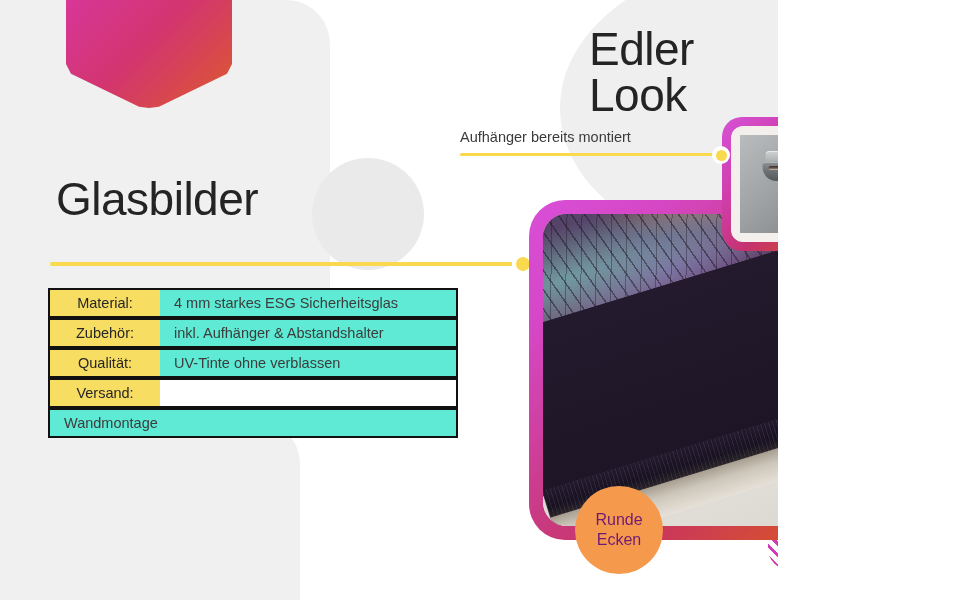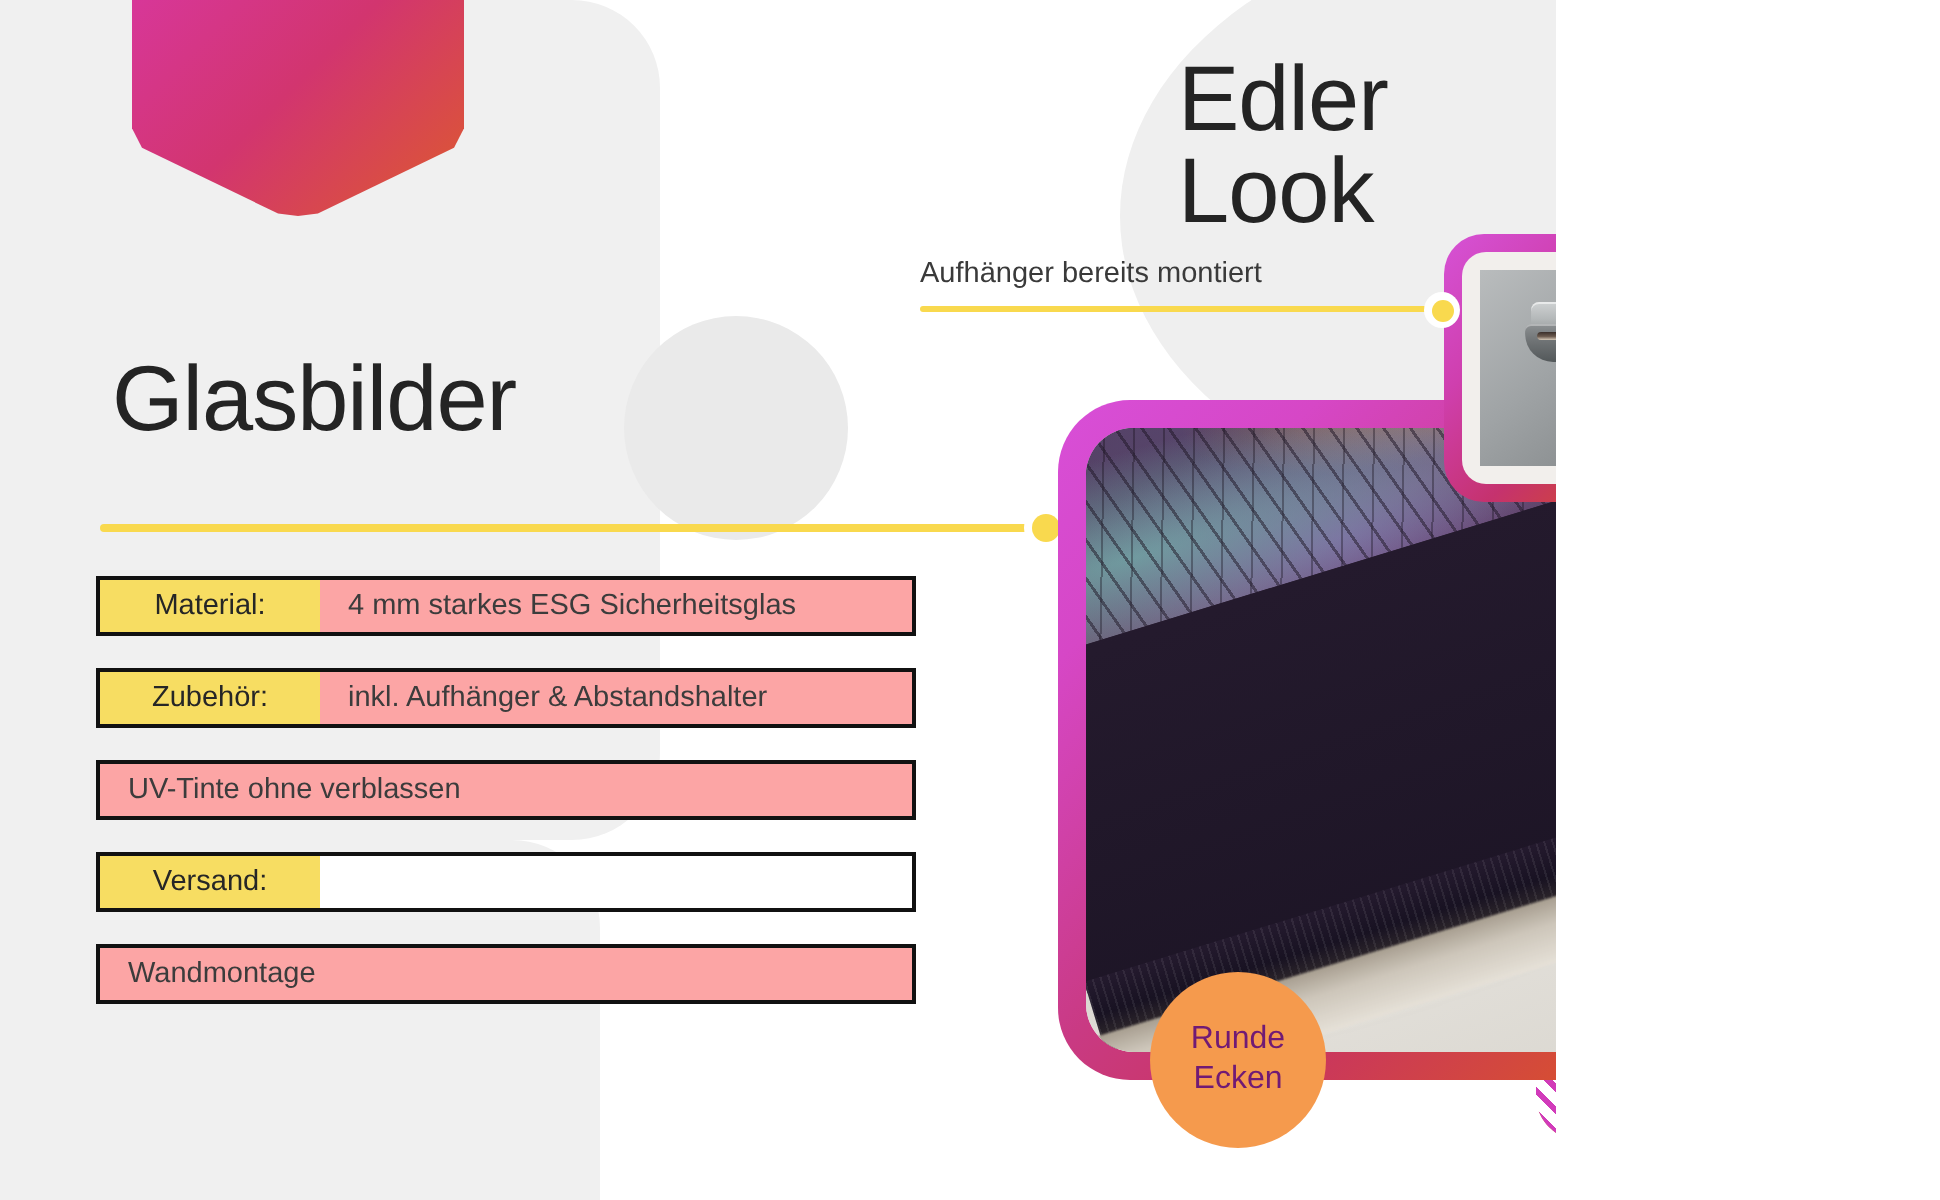--- a/index.html
+++ b/index.html
@@ -119,42 +119,41 @@
     left: 48px;
     top: 288px;
     width: 410px;
   }
   .spec-row {
     display: flex;
     align-items: stretch;
     border: 2px solid #111111;
     background: #ffffff;
     height: 30px;
-    margin-bottom: 16px;
     box-sizing: border-box;
   }
   .spec-label {
     width: 110px;
     flex: 0 0 110px;
     background: #f7dd62;
     display: flex;
     align-items: center;
     justify-content: center;
     font-size: 14.5px;
     color: #262626;
     box-sizing: border-box;
   }
   .spec-value {
     flex: 1 1 auto;
     display: flex;
     align-items: center;
     padding-left: 14px;
     font-size: 14.5px;
     color: #3c3c3c;
-    background: #fca5a5;
+    background: #5eead4;
     box-sizing: border-box;
   }
 
   
   #headline {
     position: absolute;
     left: 589px;
     top: 26px;
     font-size: 46px;
     font-weight: 400;
@@ -492,20 +491,21 @@
       <div class="spec-label">Material:</div>
       <div class="spec-value">4 mm starkes ESG Sicherheitsglas</div>
     </div>
 
     <div class="spec-row">
       <div class="spec-label">Zubehör:</div>
       <div class="spec-value">inkl. Aufhänger &amp; Abstandshalter</div>
     </div>
 
     <div class="spec-row">
+      <div class="spec-label">Qualität:</div>
       <div class="spec-value">UV-Tinte ohne verblassen</div>
     </div>
 
     <div class="spec-row">
       <div class="spec-label">Versand:</div>
     </div>
 
     <div class="spec-row">
       <div class="spec-value">Wandmontage</div>
     </div>

